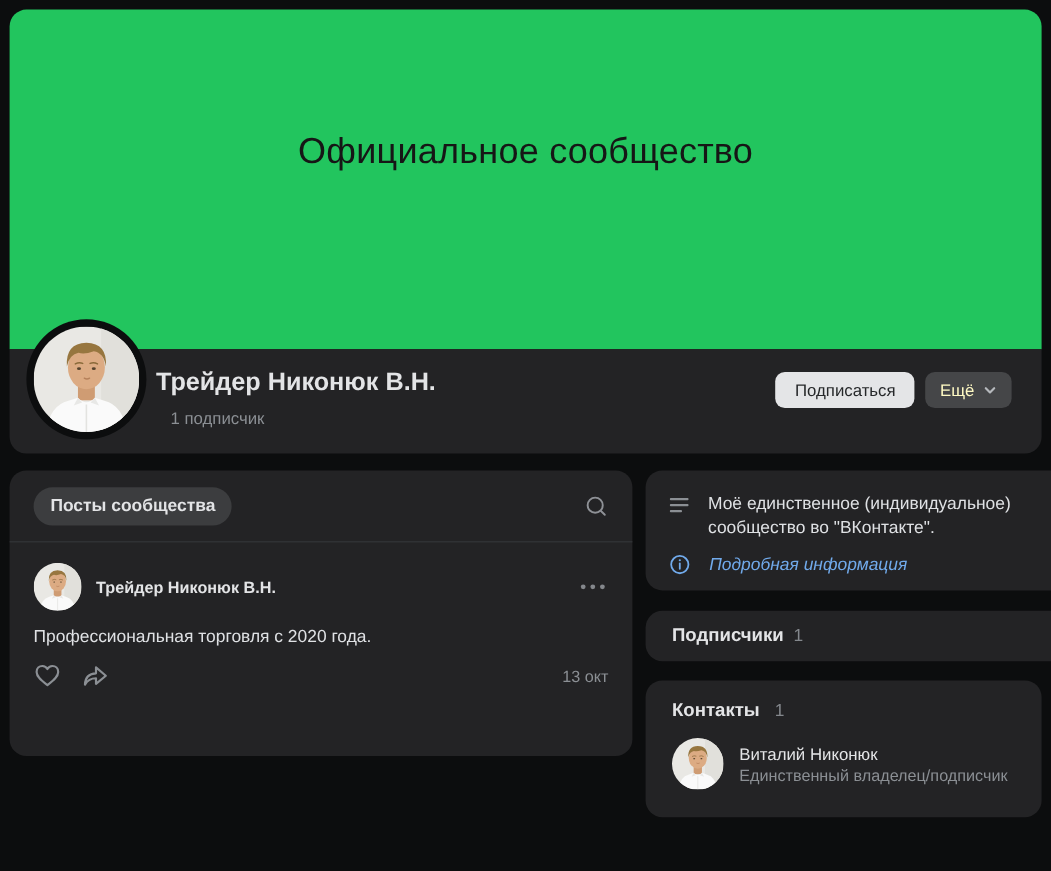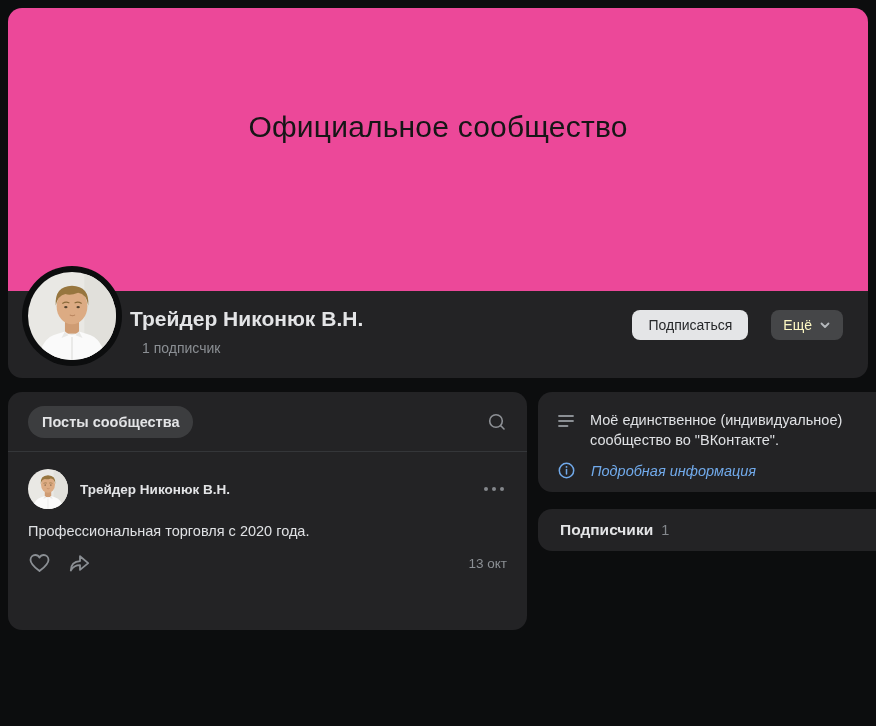--- a/index.html
+++ b/index.html
@@ -2,35 +2,35 @@
 <html><head>
 <meta charset="utf-8">
 <style>
   * { margin:0; padding:0; box-sizing:border-box; }
   html,body { background:#0c0d0e; }
   body { font-family:"Liberation Sans","DejaVu Sans",sans-serif; }
   .page { position:relative; width:876px; height:726px; background:#0c0d0e; overflow:hidden; }
 
   
   .banner { position:absolute; left:8px; top:8px; width:860px; height:283px;
-            background:#ec4899; border-radius:14px 14px 0 0; }
+            background:#22c55e; border-radius:14px 14px 0 0; }
   .banner-title { position:absolute; left:0; right:0; top:102px; text-align:center;
                   font-size:30px; font-weight:400; color:#161616; letter-spacing:.2px; }
 
   
   .header-card { position:absolute; left:8px; top:291px; width:860px; height:87px;
                  background:#232325; border-radius:0 0 14px 14px; }
   .header-avatar-ring { position:absolute; left:14px; top:-25px; width:100px; height:100px;
                         border-radius:50%; background:#0c0d0e; padding:6px; }
   .avatar { width:100%; height:100%; border-radius:50%; overflow:hidden; display:block; }
   .avatar svg { display:block; width:100%; height:100%; }
   .header-text { position:absolute; left:122px; top:16px; }
   .community-name { font-size:21px; font-weight:700; color:#e3e4e6; }
   .community-subs { margin-top:9px; font-size:14px; color:#8b8f94;margin-left:12px; }
-  .header-actions { position:absolute; right:25px; top:19px; display:flex; gap:23px; align-items:center;padding-left:32px; }
+  .header-actions { position:absolute; right:25px; top:19px; display:flex; gap:9px; align-items:center;padding-left:32px; }
   .btn { height:30px; border:none; border-radius:8px; font-family:inherit; font-size:14px;
          font-weight:500; cursor:pointer; display:flex; align-items:center; }
   .btn-light { background:#e4e5e7; color:#26282a; padding:0 16px; }
   .btn-dark  { background:#454648; color:#fef9c3; padding:0 12px; gap:7px; }
 
   
   .posts-card { position:absolute; left:8px; top:392px; width:519px; height:238px;
                 background:#232325; border-radius:14px; }
   .posts-header { display:flex; align-items:center; height:60px; padding:0 20px;
                   border-bottom:1px solid #343639; }
@@ -191,14 +191,31 @@
       </span>
       <span class="info-link">Подробная информация</span>
     </div>
   </div>
 
   <div class="subs-card">
     <span class="card-title">Подписчики</span>
     <span class="card-count">1</span>
   </div>
 
+  <div class="contacts-card">
+    <div>
+      <span class="card-title">Контакты</span>
+      <span class="card-count">1</span>
+    </div>
+    <div class="contact-row">
+      <span class="avatar contact-avatar">
+        <svg viewBox="0 0 100 100">
+            <use href="#man-avatar"></use>
+          </svg>
+      </span>
+      <div class="contact-info">
+        <div class="contact-name">Виталий Никонюк</div>
+        <div class="contact-role">Единственный владелец/подписчик</div>
+      </div>
+    </div>
+  </div>
 
 </div>
 
 </body></html>

